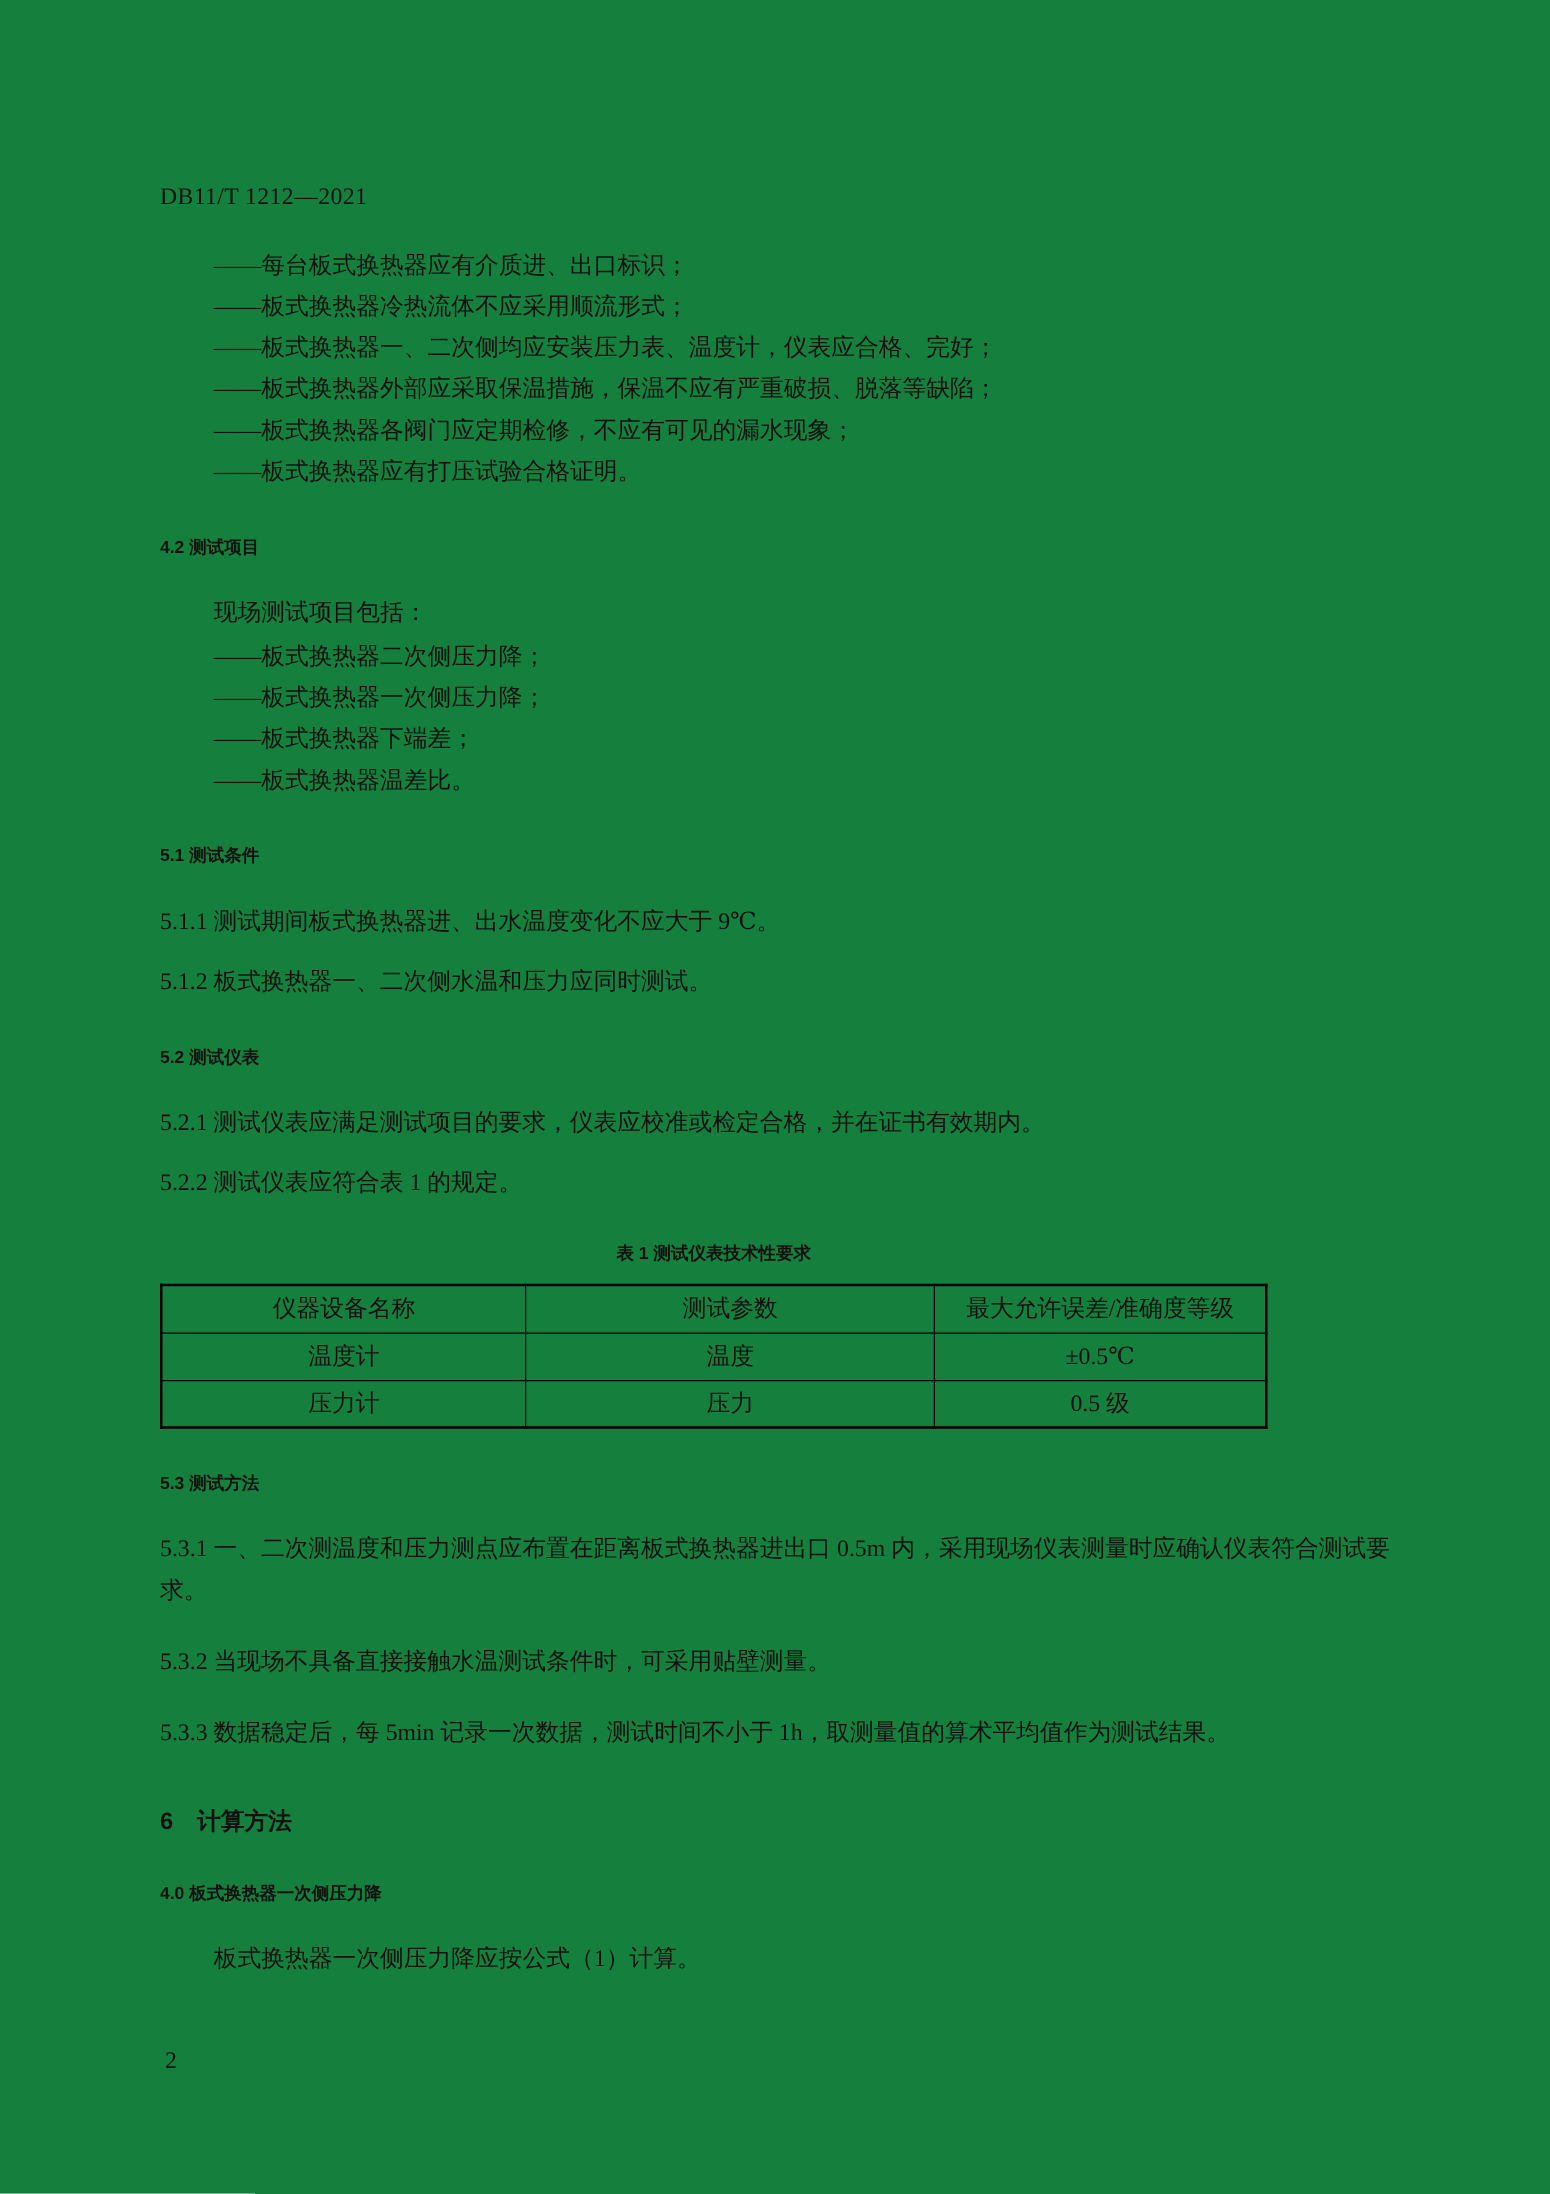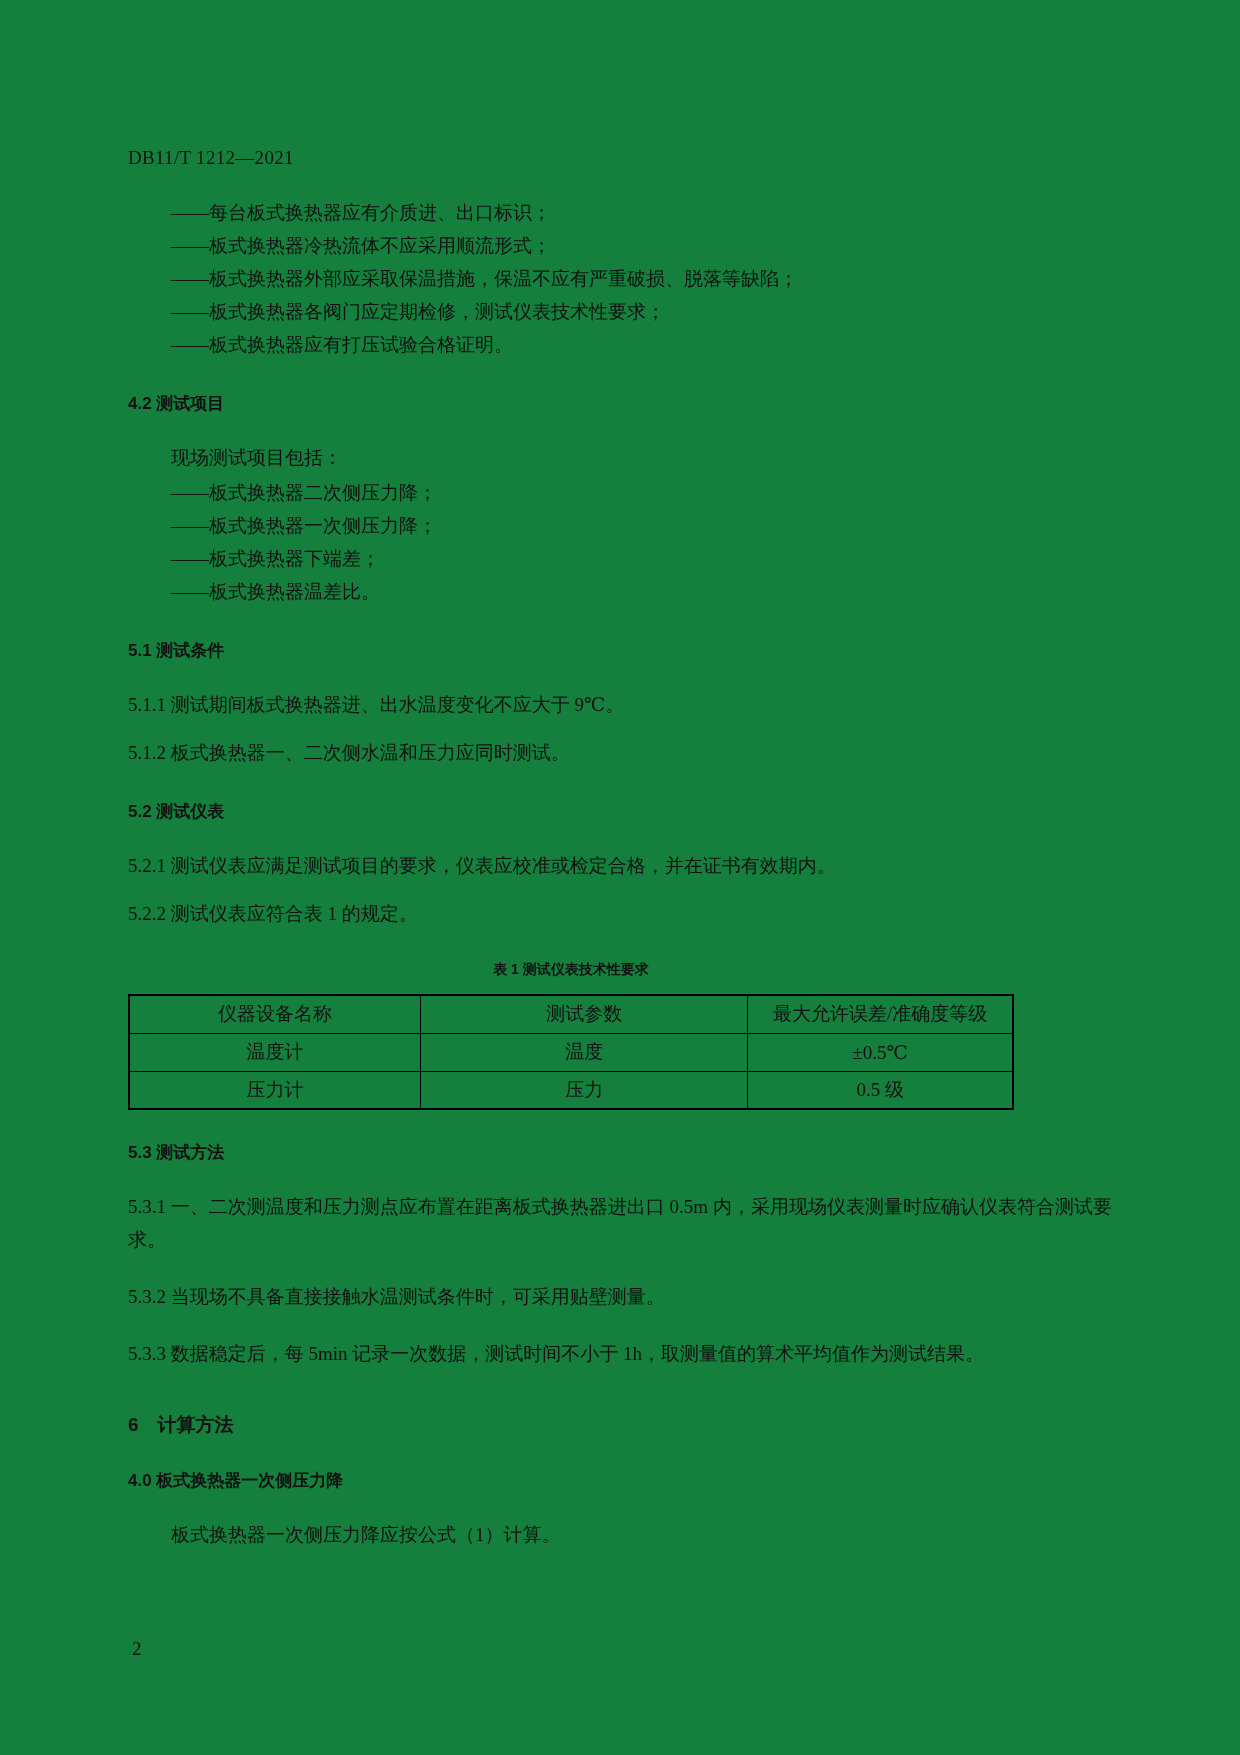--- a/index.html
+++ b/index.html
@@ -9,21 +9,21 @@
     padding: 146px 128px 0 128px; overflow: hidden;
     font-family: "Liberation Serif", "DejaVu Serif", serif;
     font-size: 19px; color: #111111;
   }
   .doc-number { font-size: 19px; letter-spacing: .3px; line-height: 24px; }
   .dash-list { margin-top: 26px; }
   .dash-list.tight { margin-top: 2px; }
   .dash-item { margin: 0; padding-left: 43px; line-height: 33px; text-align: justify; }
   .heading {
     font-family: "Liberation Sans", "DejaVu Sans", sans-serif;
-    font-weight: 700; font-size: 17px; margin: 30px 0 0; line-height: 26px;
+    font-weight: 700; font-size: 14px; margin: 30px 0 0; line-height: 26px;
   }
   .chapter {
     font-family: "Liberation Sans", "DejaVu Sans", sans-serif;
     font-weight: 700; font-size: 19px; margin: 42px 0 0; line-height: 26px;
   }
   .para { margin: 24px 0 0; line-height: 33px; text-align: justify; }
   .para.tight { margin-top: 15px; }
   .indent { text-indent: 43px; }
   .table-caption {
     font-family: "Liberation Sans", "DejaVu Sans", sans-serif;
@@ -40,22 +40,23 @@
 </head>
 <body>
 
 <div class="page">
 
   <div class="doc-number">DB11/T 1212—2021</div>
 
   <div class="dash-list">
     <p class="dash-item">——每台板式换热器应有介质进、出口标识；</p>
     <p class="dash-item">——板式换热器冷热流体不应采用顺流形式；</p>
+    <p class="dash-item">——板式换热器一、二次侧均应安装压力表、温度计，仪表应合格、完好；</p>
     <p class="dash-item">——板式换热器外部应采取保温措施，保温不应有严重破损、脱落等缺陷；</p>
-    <p class="dash-item">——板式换热器各阀门应定期检修，测试仪表技术性要求；</p>
+    <p class="dash-item">——板式换热器各阀门应定期检修，不应有可见的漏水现象；</p>
     <p class="dash-item">——板式换热器应有打压试验合格证明。</p>
   </div>
 
   <h3 class="heading">4.2 测试项目</h3>
   <p class="para indent">现场测试项目包括：</p>
   <div class="dash-list tight">
     <p class="dash-item">——板式换热器二次侧压力降；</p>
     <p class="dash-item">——板式换热器一次侧压力降；</p>
     <p class="dash-item">——板式换热器下端差；</p>
     <p class="dash-item">——板式换热器温差比。</p>

